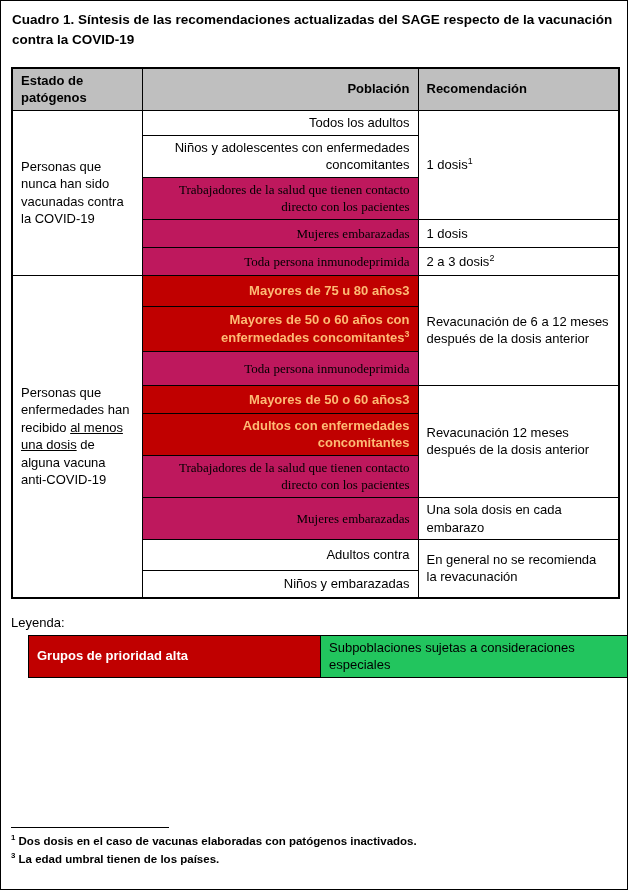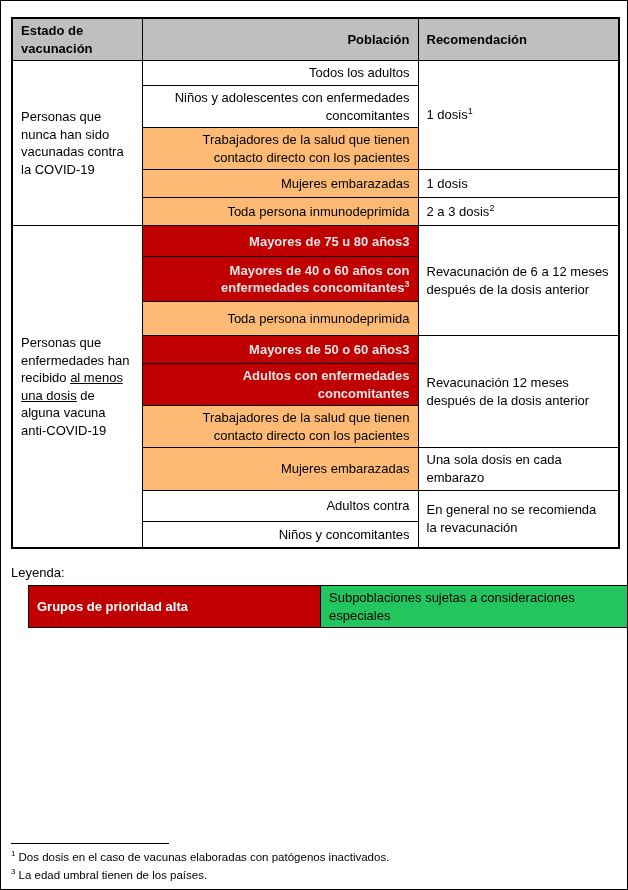--- a/index.html
+++ b/index.html
@@ -33,22 +33,22 @@
     font-size: 13px;
     line-height: 1.35;
     padding: 3px 8px;
     vertical-align: middle;
   }
   table.main { border: 2px solid #000; }
   td.header-cell {
     background: #BFBFBF;
     font-weight: bold;
   }
-  td.cream { background: #fdba74; }
-  td.red   { background: #C00000; color: #e5e5e5; font-weight: bold; }
+  td.cream { background: #be185d; font-family: Liberation Serif, serif; }
+  td.red   { background: #C00000; color: #fdba74; font-weight: bold; }
   td.c1    { width: 130px; }
   td.c2    { width: 276px; text-align: right; }
   td.c3    { width: 201px; }
   .u { text-decoration: underline; }
   sup { font-size: 0.68em; vertical-align: super; line-height: 0; }
   .legend-heading {
     font-size: 13px;
     margin: 16px 0 5px 10px;
   }
   table.legend {
@@ -62,48 +62,50 @@
     font-size: 13px;
     line-height: 1.35;
     padding: 3px 8px;
     vertical-align: middle;
     height: 40px;
   }
   td.legend-red { width: 292px; background: #C00000; color: #fff; font-weight: bold; }
   td.legend-cream { width: 315px; background: #22c55e; }
   .footnotes {
     position: absolute;
-    left: 10px; bottom: 4px;
+    left: 10px; bottom: 20px;
     width: 600px;
+    font-weight: bold;
   }
   .footnote-rule {
     width: 158px;
     border-top: 1px solid #000;
     margin-bottom: 5px;
   }
   .footnote {
     font-size: 11.5px;
     line-height: 1.55;
   }
 </style>
 </head>
 <body>
 
 <div class="page">
 
+  <div class="doc-title">Cuadro 1. Síntesis de las recomendaciones actualizadas del SAGE respecto de la vacunación contra la COVID-19</div>
 
   <table class="main">
     <colgroup>
         <col style="width:130px">
         <col style="width:276px">
         <col style="width:201px">
       </colgroup>
     <tbody>
       <tr style="height:40px">
-        <td class="header-cell c1">Estado de vacunación</td>
+        <td class="header-cell c1">Estado de patógenos</td>
         <td class="header-cell c2">Población</td>
         <td class="header-cell c3">Recomendación</td>
       </tr>
 
       <tr style="height:25px">
         <td class="c1" rowspan="5"><span>Personas que nunca han sido vacunadas contra la COVID-19</span></td>
         <td class="c2">Todos los adultos</td>
         <td class="c3" rowspan="3"><span>1 dosis</span><sup>1</sup></td>
       </tr>
       <tr style="height:38px">
@@ -122,21 +124,21 @@
       </tr>
 
       <tr style="height:31px">
         <td class="c1" rowspan="9">
           <span>Personas que enfermedades han recibido </span><span class="u">al menos una dosis</span><span> de alguna vacuna anti-COVID-19</span>
         </td>
         <td class="c2 red">Mayores de 75 u 80 años3</td>
         <td class="c3" rowspan="3">Revacunación de 6 a 12 meses después de la dosis anterior</td>
       </tr>
       <tr style="height:45px">
-        <td class="c2 red"><span>Mayores de 40 o 60 años con enfermedades concomitantes</span><sup>3</sup></td>
+        <td class="c2 red"><span>Mayores de 50 o 60 años con enfermedades concomitantes</span><sup>3</sup></td>
       </tr>
       <tr style="height:34px">
         <td class="c2 cream">Toda persona inmunodeprimida</td>
       </tr>
       <tr style="height:28px">
         <td class="c2 red">Mayores de 50 o 60 años3</td>
         <td class="c3" rowspan="3">Revacunación 12 meses después de la dosis anterior</td>
       </tr>
       <tr style="height:28px">
         <td class="c2 red">Adultos con enfermedades concomitantes</td>
@@ -146,21 +148,21 @@
       </tr>
       <tr style="height:35px">
         <td class="c2 cream">Mujeres embarazadas</td>
         <td class="c3">Una sola dosis en cada embarazo</td>
       </tr>
       <tr style="height:31px">
         <td class="c2">Adultos contra</td>
         <td class="c3" rowspan="2">En general no se recomienda la revacunación</td>
       </tr>
       <tr style="height:27px">
-        <td class="c2">Niños y concomitantes</td>
+        <td class="c2">Niños y embarazadas</td>
       </tr>
     </tbody>
   </table>
 
   <div class="legend-heading">Leyenda:</div>
 
   <table class="legend">
     <tbody>
       <tr>
         <td class="legend-red">Grupos de prioridad alta</td>

